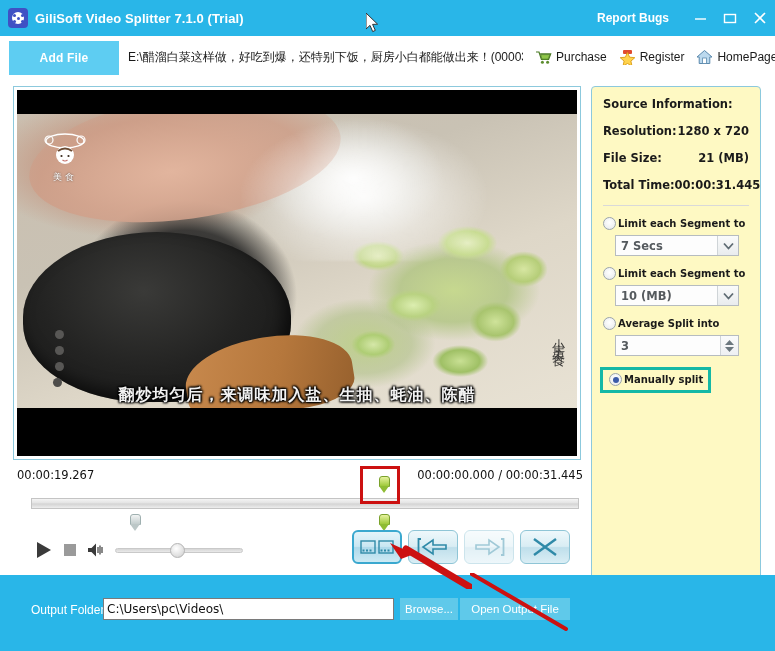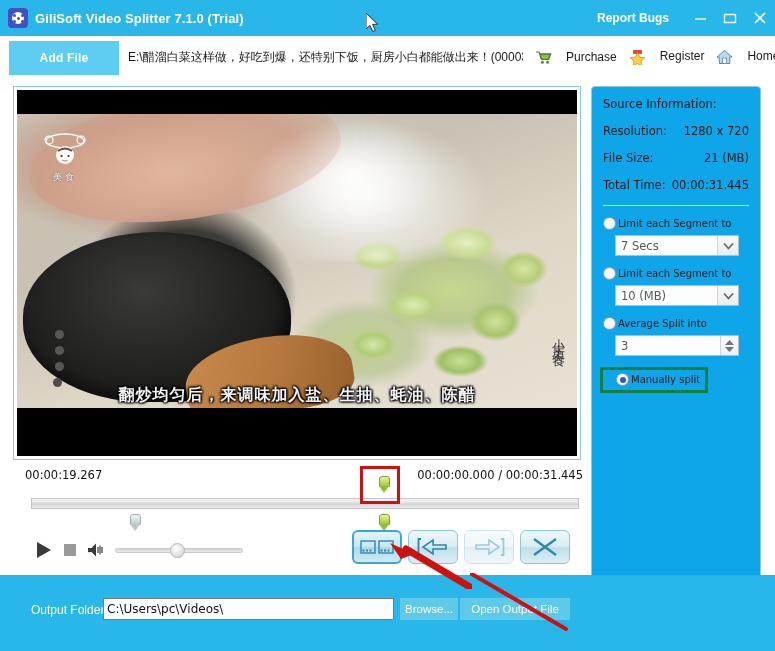--- a/index.html
+++ b/index.html
@@ -91,21 +91,21 @@
     white-space: nowrap;
     overflow: hidden;
     max-width: 395px;
     flex: none;
   }
   .tool-links {
     margin-left: auto; display: flex; align-items: center;
     padding-right: 8px; gap: 0px;
   }
   .tool-link {
-    display: flex; align-items: flex-start; gap: 14px;
+    display: flex; align-items: center; gap: 4px;
     font-size: 12px; color: #1a1a1a;
     margin-left: 12px;
     white-space: nowrap;
   }
   .tool-link svg { display: block; flex: none; }
 
   
   .content {
     position: absolute; left: 0; top: 78px; width: 775px; height: 497px;
     background: #ffffff;
@@ -209,21 +209,21 @@
     letter-spacing: 1px;
     text-shadow: 1px 1px 2px #000, -1px 1px 2px #000, 1px -1px 2px #000, -1px -1px 2px #000;
     z-index: 6;
   }
 
   
   .timeline-area {
     position: absolute; left: 13px; top: 390px; width: 570px; height: 100px;
   }
   .tl-time-left {
-    position: absolute; left: 12px; top: 0px;
+    position: absolute; left: 4px; top: 0px;
     font-size: 11.5px; color: #111; font-family: "DejaVu Sans", sans-serif;
   }
   .tl-time-right {
     position: absolute; right: 0px; top: 0px;
     font-size: 11.5px; color: #111; font-family: "DejaVu Sans", sans-serif;
   }
   .tl-track {
     position: absolute; left: 18px; top: 30px; width: 548px; height: 11px;
     background: linear-gradient(to bottom, #f4f4f4 0%, #e2e2e2 48%, #d2d2d2 52%, #ededed 100%);
     border: 1px solid #c4c4c4;
@@ -308,23 +308,24 @@
     position: absolute; left: 470px; top: 573px;
     width: 110px; height: 62px; z-index: 40; pointer-events: none;
   }
 
   
   .side-panel {
     position: absolute; left: 591px; top: 8px;
     width: 170px; height: 520px;
     border: 1px solid #8cc9dd;
     border-radius: 4px;
-    background: #0ea5e9;
+    background: #fef9c3;
     box-sizing: border-box;
     padding: 10px 11px;
+    font-weight: bold;
   }
   .info-row {
     display: flex; justify-content: space-between;
     font-size: 11.5px; color: #1a1a1a;
     margin-bottom: 13px;
     font-family: "DejaVu Sans", sans-serif;
   }
   .info-title {
     font-size: 11.5px; color: #1a1a1a; margin-bottom: 13px;
     font-family: "DejaVu Sans", sans-serif;
@@ -373,22 +374,22 @@
     display: flex; align-items: center; justify-content: center;
   }
   .combo .spin-box {
     width: 17px; height: 100%;
     border-left: 1px solid #cfd4d7;
     background: linear-gradient(to bottom, #fafbfb, #eef0f2);
     display: flex; flex-direction: column; align-items: center; justify-content: center;
     gap: 2px;
   }
   .manual-box {
-    border: 3px solid #15803d;
-    padding: 3px 5px 4px 13px;
+    border: 3px solid #14b8a6;
+    padding: 3px 5px 4px 6px;
     display: inline-flex; align-items: center;
     margin-left: -3px;
   }
 
   
   .bottombar {
     position: absolute; left: 0; top: 575px; width: 775px; height: 76px;
     background: #29b6e8;
   }
   .out-label {

